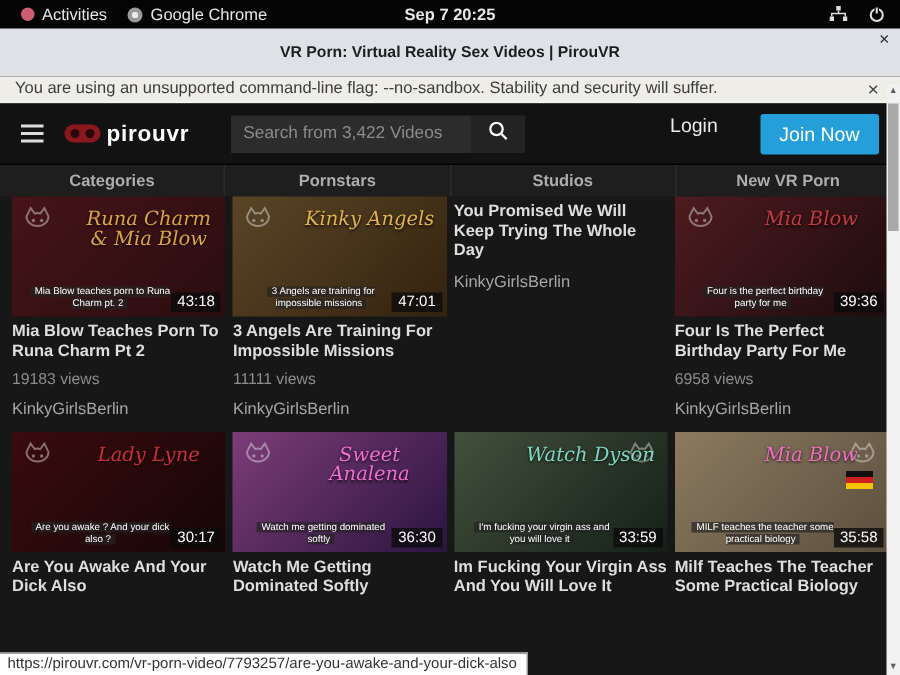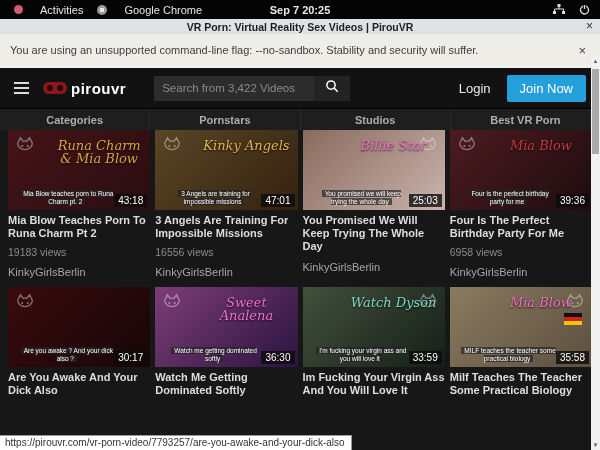--- a/index.html
+++ b/index.html
@@ -2,37 +2,37 @@
 <html><head>
 <meta charset="utf-8">
 <style>
   * { margin:0; padding:0; box-sizing:border-box; }
   html,body { width:600px; height:450px; overflow:hidden; background:#000;
     font-family:"Liberation Sans", sans-serif; position:relative; }
 
   
   .sysbar { height:19px; background:#040404; color:#e8e8e8; display:flex;
     align-items:center; font-size:11px; position:relative; }
-  .sysbar .grp { display:flex; align-items:center; gap:17px; margin-left:14px; }
+  .sysbar .grp { display:flex; align-items:center; gap:5px; margin-left:14px; }
   .dot-distro { width:9px; height:9px; border-radius:50%; background:#cf5d72; }
   .chrome-ico { width:10px; height:10px; border-radius:50%;
     background:radial-gradient(circle at 50% 50%, #e9e9e9 0 30%, #9a9a9a 31% 100%); }
   .sys-clock { position:absolute; left:50%; transform:translateX(-50%); font-weight:bold; }
   .sys-right { margin-left:auto; display:flex; align-items:center; gap:14px; margin-right:10px; }
   .sys-right svg { display:block; }
 
   
-  .tabbar { height:15px; background:#dee1e6; display:flex; align-items:center;
+  .tabbar { height:32px; background:#dee1e6; display:flex; align-items:center;
     justify-content:center; position:relative; }
   .tabbar .ttl { font-size:10.5px; font-weight:bold; color:#1d1d1d; }
   .tabbar .close { position:absolute; right:7px; top:0; font-size:12px; color:#333;
     line-height:15px; cursor:default; }
 
   
-  .infobar { height:34px; background:#eeede7; display:flex; align-items:center;
+  .infobar { height:18px; background:#eeede7; display:flex; align-items:center;
     font-size:11px; color:#3d3d3d; padding:0 10px; position:relative;
     border-bottom:2px solid #f2f2ef; }
   .infobar .close { position:absolute; right:14px; font-size:13px; color:#444; }
 
   
   .site { height:392px; background:#171717; position:relative; }
 
   .hdr { height:40px; background:#121212; display:flex; align-items:center; padding:0 14px; }
   .burger { width:15px; display:flex; flex-direction:column; gap:3px; margin-right:14px; }
   .burger span { height:2px; background:#ddd; display:block; }
@@ -43,21 +43,21 @@
     height:6px; border-radius:50%; background:#2a0708; }
   .goggles::before { left:4px; } .goggles::after { right:4px; }
   .logo-text { color:#fff; font-weight:bold; font-size:15px; letter-spacing:.5px; }
   .search-wrap { display:flex; align-items:center; }
   .search-input { width:160px; height:25px; background:#2c2c2c; border:none;
     color:#cfcfcf; font-size:11.5px; padding:0 8px; outline:none;
     font-family:"Liberation Sans", sans-serif; }
   .search-input::placeholder { color:#8b8b8b; }
   .search-btn { width:36px; height:25px; background:#232323; border:none;
     display:flex; align-items:center; justify-content:center; cursor:pointer; }
-  .hdr-right { margin-left:auto; display:flex; align-items:center; gap:16px; }
+  .hdr-right { margin-left:auto; display:flex; gap:28px; }
   .login { color:#eaeaea; font-size:13px; cursor:pointer; }
   .join { background:#259fd9; color:#fff; font-size:13px; border:none;
     padding:6px 13px; border-radius:2px; cursor:pointer;
     font-family:"Liberation Sans", sans-serif; }
 
   .nav { height:22px; background:#1e1e1e; display:flex; border-top:1px solid #000; }
   .nav-item { flex:1; display:flex; align-items:center; justify-content:center;
     font-size:11px; font-weight:bold; color:#adadad; border-left:1px solid #2b2b2b;
     cursor:pointer; }
   .nav-item:first-child { border-left:none; }
@@ -171,21 +171,21 @@
     <span class="hdr-right">
       <span class="login">Login</span>
       <button class="join">Join Now</button>
     </span>
   </div>
 
   <div class="nav">
       <div class="nav-item">Categories</div>
       <div class="nav-item">Pornstars</div>
       <div class="nav-item">Studios</div>
-      <div class="nav-item">Best VR Porn</div>
+      <div class="nav-item">New VR Porn</div>
     </div>
 
   <div class="content">
     <div class="grid">
   <div class="card">
     <div class="thumb" style="background: linear-gradient(135deg, rgb(69, 20, 24), rgb(42, 13, 16));">
       <svg class="watermark" viewBox="0 0 24 24" style="left: 6px;">
         <path d="M4 9 L7 3 L10 7 Q12 6 14 7 L17 3 L20 9 A8 7 0 1 1 4 9 Z" fill="none" stroke="#e8e8e8" stroke-width="1.4"></path>
         <circle cx="9" cy="12" r="1.2" fill="#e8e8e8"></circle>
               <circle cx="15" cy="12" r="1.2" fill="#e8e8e8"></circle>
@@ -206,36 +206,25 @@
         <path d="M4 9 L7 3 L10 7 Q12 6 14 7 L17 3 L20 9 A8 7 0 1 1 4 9 Z" fill="none" stroke="#e8e8e8" stroke-width="1.4"></path>
         <circle cx="9" cy="12" r="1.2" fill="#e8e8e8"></circle>
               <circle cx="15" cy="12" r="1.2" fill="#e8e8e8"></circle>
       </svg>
       <span class="overlay-name" style="color: rgb(224, 179, 76);">Kinky Angels</span>
 
       <span class="caption"><span>3 Angels are training for impossible missions</span></span>
       <span class="duration">47:01</span>
     </div>
     <div class="v-title">3 Angels Are Training For Impossible Missions</div>
-    <div class="v-views">16556 views</div>
+    <div class="v-views">11111 views</div>
     <div class="v-studio">KinkyGirlsBerlin</div>
   </div>
 
   <div class="card">
-    <div class="thumb" style="background: linear-gradient(135deg, rgb(138, 106, 94), rgb(201, 180, 173));">
-      <svg class="watermark" viewBox="0 0 24 24" style="right: 6px;">
-        <path d="M4 9 L7 3 L10 7 Q12 6 14 7 L17 3 L20 9 A8 7 0 1 1 4 9 Z" fill="none" stroke="#e8e8e8" stroke-width="1.4"></path>
-        <circle cx="9" cy="12" r="1.2" fill="#e8e8e8"></circle>
-              <circle cx="15" cy="12" r="1.2" fill="#e8e8e8"></circle>
-      </svg>
-      <span class="overlay-name" style="color: rgb(240, 111, 194);">Billie Star</span>
-
-      <span class="caption"><span>You promised we will keep trying the whole day</span></span>
-      <span class="duration">25:03</span>
-    </div>
     <div class="v-title">You Promised We Will Keep Trying The Whole Day</div>
     <div class="v-studio">KinkyGirlsBerlin</div>
   </div>
 
   <div class="card">
     <div class="thumb" style="background: linear-gradient(135deg, rgb(77, 27, 32), rgb(29, 12, 14));">
       <svg class="watermark" viewBox="0 0 24 24" style="left: 6px;">
         <path d="M4 9 L7 3 L10 7 Q12 6 14 7 L17 3 L20 9 A8 7 0 1 1 4 9 Z" fill="none" stroke="#e8e8e8" stroke-width="1.4"></path>
         <circle cx="9" cy="12" r="1.2" fill="#e8e8e8"></circle>
               <circle cx="15" cy="12" r="1.2" fill="#e8e8e8"></circle>
@@ -250,20 +239,21 @@
     <div class="v-studio">KinkyGirlsBerlin</div>
   </div>
 
   <div class="card">
     <div class="thumb" style="background: linear-gradient(135deg, rgb(58, 11, 14), rgb(22, 6, 7));">
       <svg class="watermark" viewBox="0 0 24 24" style="left: 6px;">
         <path d="M4 9 L7 3 L10 7 Q12 6 14 7 L17 3 L20 9 A8 7 0 1 1 4 9 Z" fill="none" stroke="#e8e8e8" stroke-width="1.4"></path>
         <circle cx="9" cy="12" r="1.2" fill="#e8e8e8"></circle>
               <circle cx="15" cy="12" r="1.2" fill="#e8e8e8"></circle>
       </svg>
+      <span class="overlay-name" style="color: rgb(201, 48, 58);">Lady Lyne</span>
 
       <span class="caption"><span>Are you awake ? And your dick also ?</span></span>
       <span class="duration">30:17</span>
     </div>
     <div class="v-title">Are You Awake And Your Dick Also</div>
 
     <div class="v-studio"></div>
   </div>
 
   <div class="card">

